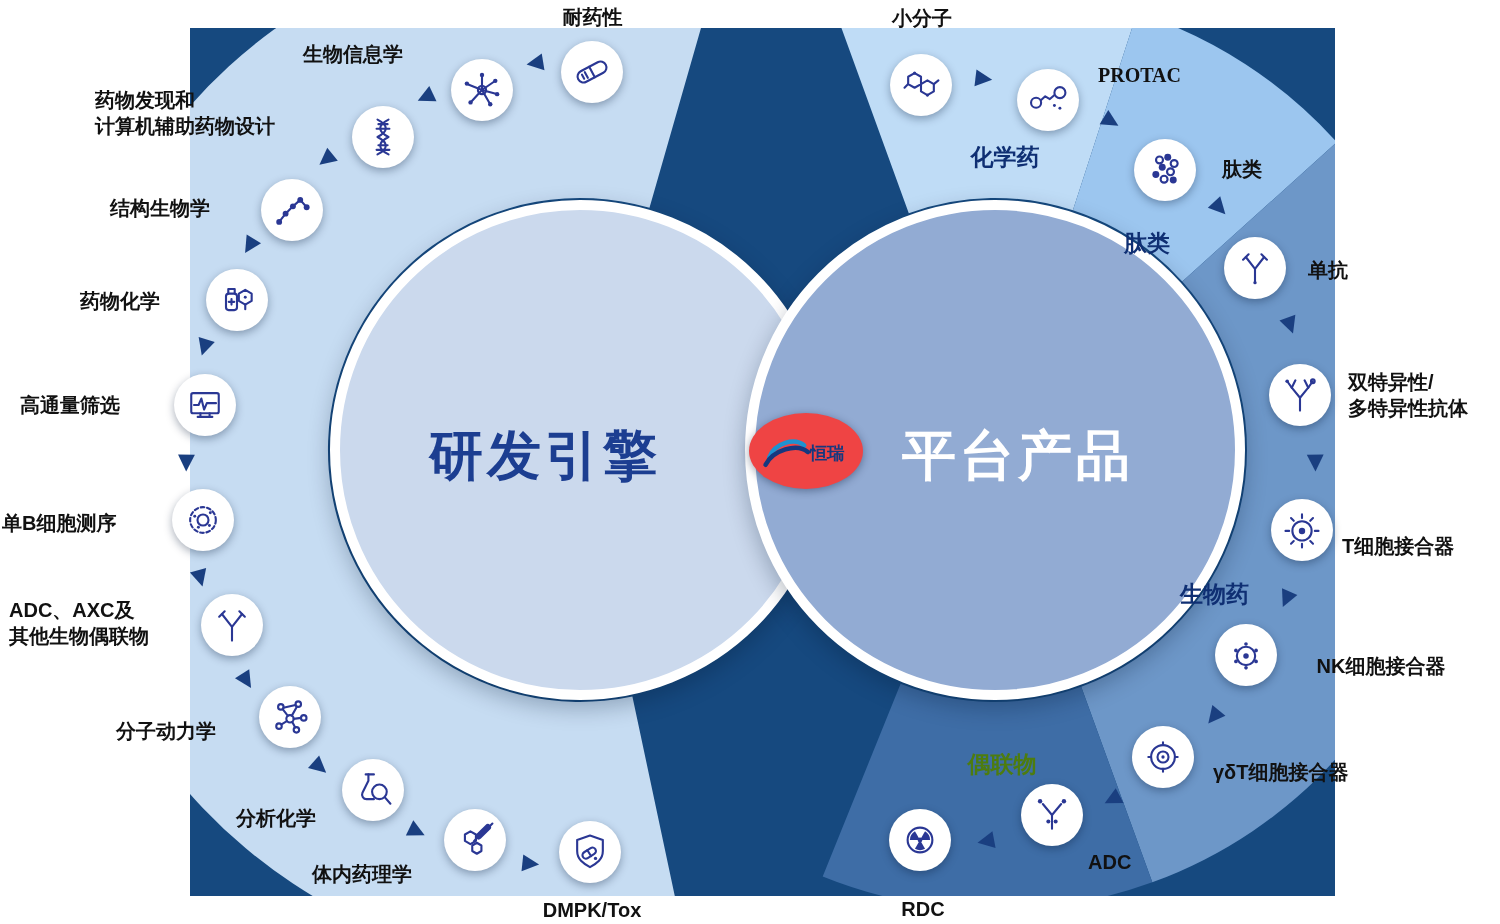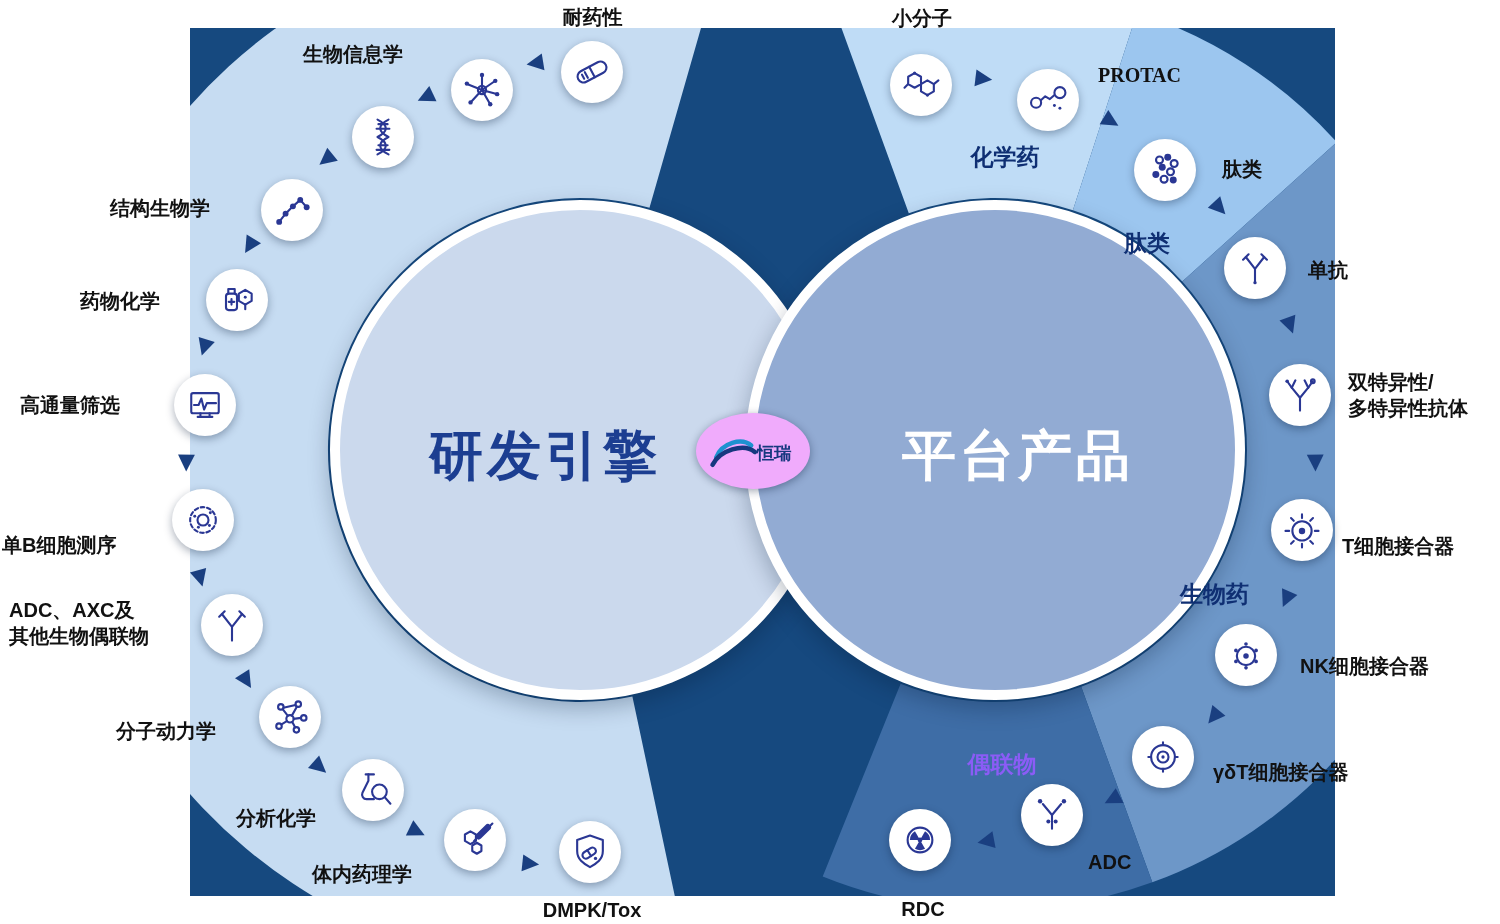--- a/index.html
+++ b/index.html
@@ -16,23 +16,23 @@
   .cright{left:745px;background:var(--right-circle-fill);z-index:3;}
 
   .title{position:absolute;font-size:54px;font-weight:800;letter-spacing:4px;z-index:4;text-align:center;}
   .tleft{left:385px;top:420px;width:320px;color:var(--title-left);}
   .tright{left:858px;top:420px;width:320px;color:var(--title-right);}
 
   .seclabel{position:absolute;font-size:23px;font-weight:700;color:var(--sector-label-dark);z-index:4;}
   .s-chem{left:950px;top:142px;width:110px;text-align:center;}
   .s-pep{left:1124px;top:228px;width:80px;}
   .s-bio{left:1180px;top:551px;width:110px;margin-top:28px;}
-  .s-conj{left:950px;top:749px;width:104px;text-align:center;color:#8b5cf6;}
-
-  .logo{position:absolute;left:696px;top:413px;width:114px;height:76px;background:#f0abfc;border-radius:50%;
+  .s-conj{left:950px;top:749px;width:104px;text-align:center;color:#4d7c0f;}
+
+  .logo{position:absolute;left:749px;top:413px;width:114px;height:76px;background:#ef4444;border-radius:50%;
         z-index:6;box-shadow:0 2px 8px rgba(8,25,55,.4);display:flex;align-items:center;justify-content:center;}
   .logo svg{width:106px;height:68px;}
 
   #diagram{position:absolute;left:0;top:0;width:100%;height:100%;z-index:5;}
   .arrow{position:absolute;font-size:22px;color:var(--arrow);
          font-family:"DejaVu Sans",sans-serif;font-weight:bold;z-index:5;}
   .node{position:absolute;width:62px;height:62px;background:#fff;border-radius:50%;
         display:flex;align-items:center;justify-content:center;
         box-shadow:0 3px 8px rgba(8,25,55,.35);z-index:6;}
   .node svg{width:44px;height:44px;}
@@ -120,20 +120,22 @@
       <div class="node" style="left: 352px; top: 106px;">
         <svg viewBox="0 0 48 48">
           <path d="M18 5c12 6 12 13 0 19 12 6 12 13 0 19"></path>
           <path d="M30 5c-12 6-12 13 0 19-12 6-12 13 0 19"></path>
           <line x1="19" y1="10" x2="29" y2="10"></line>
           <line x1="17" y1="15" x2="31" y2="15"></line>
           <line x1="19" y1="33" x2="29" y2="33"></line>
           <line x1="17" y1="38" x2="31" y2="38"></line>
         </svg>
       </div>
+      <div class="nlabel" style="left: 95px; top: 88px; width: 230px; text-align: left;">药物发现和
+计算机辅助药物设计</div>
       <div class="node" style="left: 261px; top: 179px;">
         <svg viewBox="0 0 48 48">
           <polyline points="10,37 17,28 25,20 33,13 40,21"></polyline>
           <circle class="f" cx="10" cy="37" r="3.2"></circle>
           <circle class="f" cx="17" cy="28" r="3.2"></circle>
           <circle class="f" cx="25" cy="20" r="3.2"></circle>
           <circle class="f" cx="33" cy="13" r="3.2"></circle>
           <circle class="f" cx="40" cy="21" r="3.2"></circle>
         </svg>
       </div>
@@ -163,21 +165,21 @@
       <div class="node" style="left: 172px; top: 489px;">
         <svg viewBox="0 0 48 48">
           <circle class="sd" cx="24" cy="24" r="14"></circle>
           <circle cx="24" cy="24" r="6"></circle>
           <circle class="f" cx="32" cy="16" r="1.6"></circle>
           <circle class="f" cx="15" cy="20" r="1.6"></circle>
           <circle class="f" cx="19" cy="32" r="1.6"></circle>
           <circle class="f" cx="31" cy="30" r="1.6"></circle>
         </svg>
       </div>
-      <div class="nlabel" style="left: 2px; top: 533px; width: 142px; text-align: left;">单B细胞测序</div>
+      <div class="nlabel" style="left: 2px; top: 511px; width: 142px; text-align: left;">单B细胞测序</div>
       <div class="node" style="left: 201px; top: 594px;">
         <svg viewBox="0 0 48 48">
           <line x1="24" y1="26" x2="24" y2="41"></line>
           <line x1="24" y1="26" x2="13" y2="12"></line>
           <line x1="24" y1="26" x2="35" y2="12"></line>
           <line x1="10" y1="15" x2="16" y2="9"></line>
           <line x1="32" y1="9" x2="38" y2="15"></line>
         </svg>
       </div>
       <div class="nlabel" style="left: 0px; top: 598px; width: 178px; text-align: left; margin-left: 9px;">ADC、AXC及
@@ -311,21 +313,21 @@
           <circle cx="24" cy="25" r="10"></circle>
           <circle class="f" cx="24" cy="25" r="3"></circle>
           <circle class="f" cx="24" cy="12" r="2"></circle>
           <circle class="f" cx="35" cy="19" r="2"></circle>
           <circle class="f" cx="35" cy="31" r="2"></circle>
           <circle class="f" cx="24" cy="38" r="2"></circle>
           <circle class="f" cx="13" cy="31" r="2"></circle>
           <circle class="f" cx="13" cy="19" r="2"></circle>
         </svg>
       </div>
-      <div class="nlabel" style="left: 1300px; top: 654px; width: 162px; text-align: left;">NK细胞接合器</div>
+      <div class="nlabel" style="left: 1300px; top: 654px; width: 162px; text-align: center;">NK细胞接合器</div>
       <div class="node" style="left: 1132px; top: 726px;">
         <svg viewBox="0 0 48 48">
           <circle cx="24" cy="24" r="13"></circle>
           <circle cx="24" cy="24" r="6"></circle>
           <path d="M24 11v-3M37 24h3M24 40v-3M8 24h3"></path>
           <circle class="f" cx="24" cy="24" r="1.8"></circle>
         </svg>
       </div>
       <div class="nlabel" style="left: 1213px; top: 760px; width: 184px; text-align: left;">γδT细胞接合器</div>
       <div class="node" style="left: 1021px; top: 784px;">

